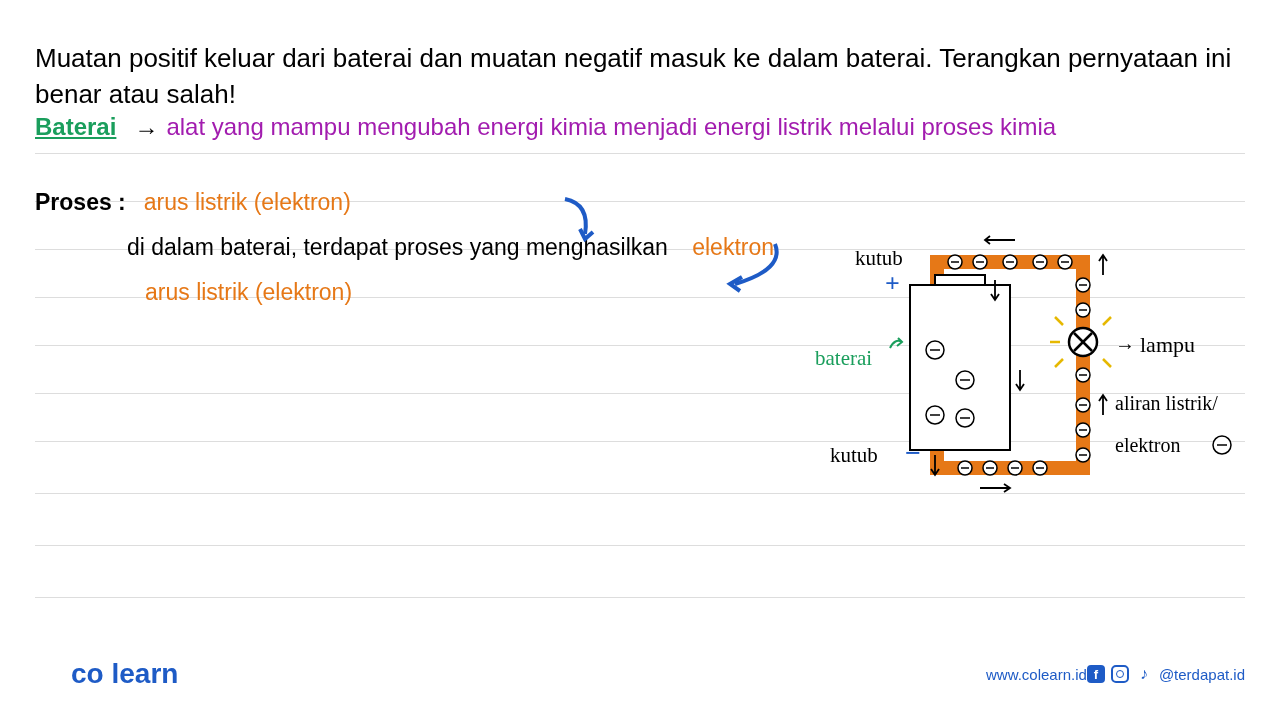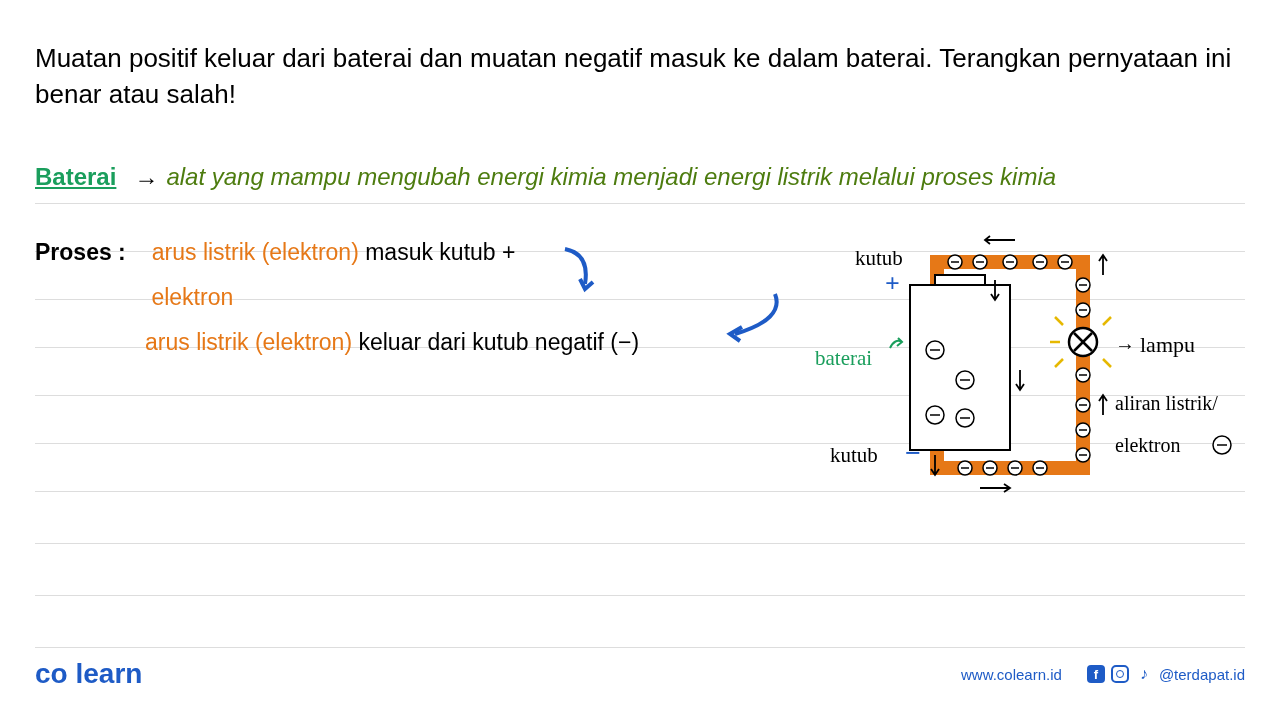--- a/index.html
+++ b/index.html
@@ -16,21 +16,20 @@
       overflow: hidden;
     }
     .content {
       padding: 40px 35px 0 35px;
     }
     .question {
       font-family: Arial, sans-serif;
       font-size: 26px;
       color: #000;
       line-height: 1.4;
-      margin-bottom: 50px;
       font-weight: 400;
     }
     .ruled-area {
       position: relative;
     }
     .ruled-line {
       position: absolute;
       left: 0;
       right: 0;
       height: 1px;
@@ -45,36 +44,34 @@
     .baterai-title {
       color: #1a9e5c;
       font-weight: 600;
       text-decoration: underline;
       margin-right: 10px;
     }
     .arrow-sm {
       margin: 0 8px;
     }
     .def-text {
-      color: #4d7c0f;
-      font-style: italic;
+      color: #a21caf;
     }
     .proses-block {
       font-size: 23px;
       position: relative;
     }
     .proses-row {
       display: flex;
       align-items: baseline;
       margin-bottom: 18px;
     }
     .proses-label {
       color: #000;
       font-weight: 600;
-      margin-right: 8px;
     }
     .orange {
       color: #e67817;
       margin-left: 18px;
     }
     .black {
       color: #000;
     }
     .indent {
       margin-left: 92px;
@@ -98,29 +95,29 @@
       display: flex;
       justify-content: space-between;
       align-items: center;
       padding: 0 35px;
     }
     .logo {
       font-family: Arial, sans-serif;
       font-size: 28px;
       font-weight: 700;
       color: #1e5bc6;
+      margin-left: 36px;
     }
     .logo .dot {
       color: #1e5bc6;
       position: relative;
     }
     .footer-right {
       display: flex;
       align-items: center;
-      gap: 25px;
       font-family: Arial, sans-serif;
       font-size: 15px;
       color: #1e5bc6;
     }
     .socials {
       display: flex;
       align-items: center;
       gap: 6px;
     }
     .social-icon {
@@ -180,30 +177,29 @@
       <span class="baterai-title">Baterai</span>
       <span class="arrow-sm">→</span>
       <span class="def-text">alat yang mampu mengubah energi kimia menjadi energi listrik melalui proses kimia</span>
     </div>
 
     <div class="proses-block">
       <div class="proses-row">
         <span class="proses-label">Proses :</span>
         <span class="orange">arus listrik (elektron)</span>
         <span>&nbsp;</span>
-        <span class="black">masuk kutub +</span>
       </div>
       <div class="proses-row indent">
+        <span class="black">di dalam baterai, terdapat proses yang menghasilkan</span>
         <span>&nbsp;</span>
         <span class="orange">elektron</span>
       </div>
       <div class="proses-row indent">
         <span class="orange">arus listrik (elektron)</span>
         <span>&nbsp;</span>
-        <span class="black">keluar dari kutub negatif (−)</span>
       </div>
 
       <svg class="arrow-curve" style="left:520px; top:5px;" width="50" height="55">
         <path d="M 10 5 Q 35 10 30 40" stroke="#1e5bc6" stroke-width="4" fill="none"></path>
         <path d="M 25 35 L 30 45 L 38 38" stroke="#1e5bc6" stroke-width="4" fill="none"></path>
       </svg>
 
       <svg class="arrow-curve" style="left:685px; top:50px;" width="70" height="60">
         <path d="M 55 5 Q 65 30 15 45" stroke="#1e5bc6" stroke-width="4" fill="none"></path>
         <path d="M 22 38 L 10 45 L 20 52" stroke="#1e5bc6" stroke-width="4" fill="none"></path>

